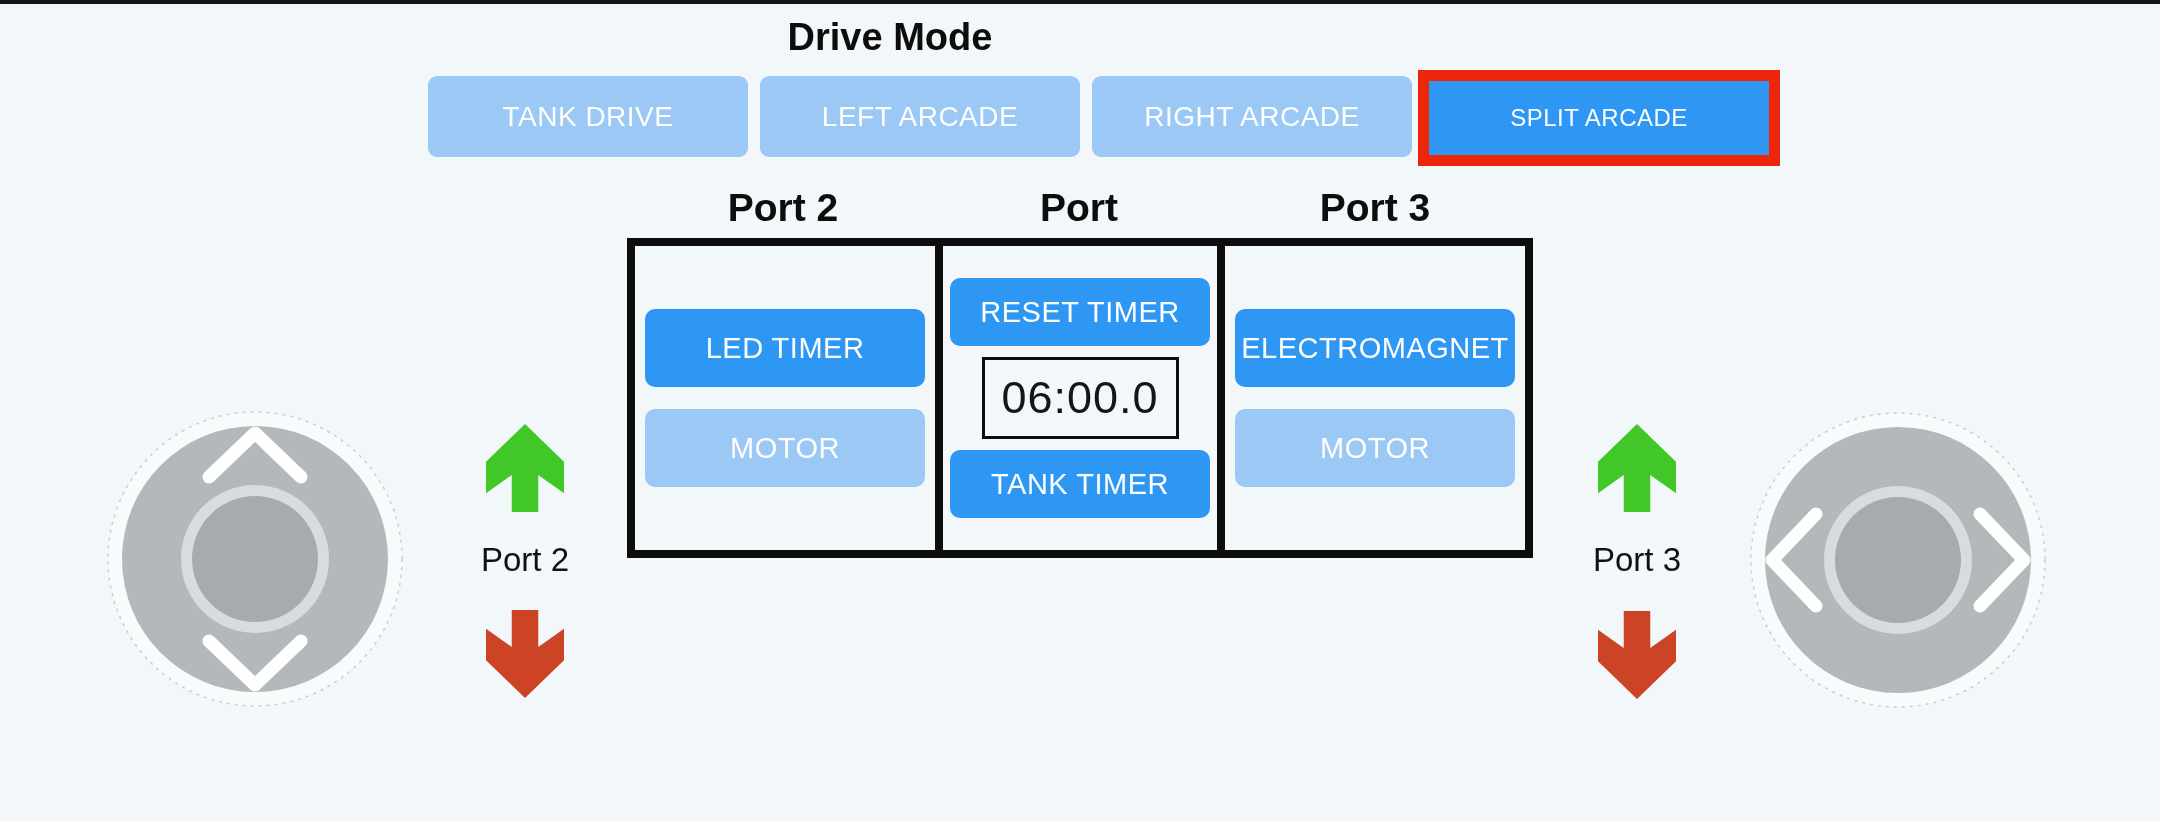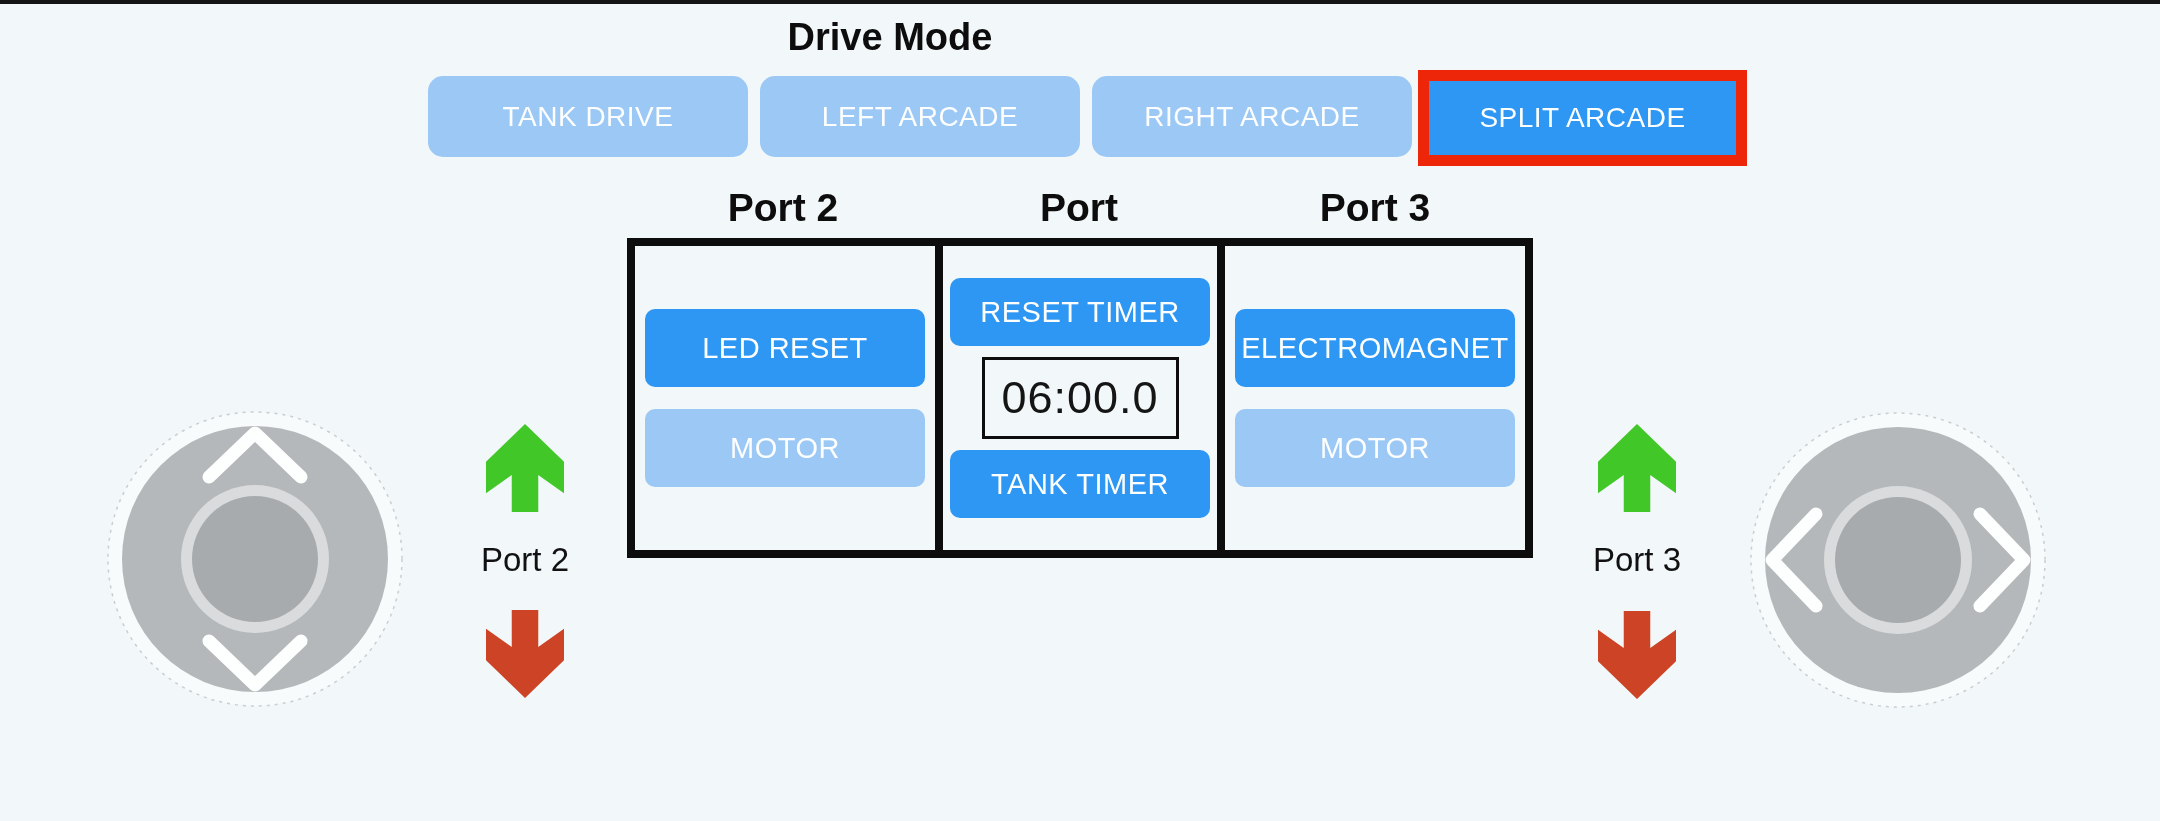--- a/index.html
+++ b/index.html
@@ -15,28 +15,28 @@
     position:relative;width:2160px;height:821px;background:var(--bg);
     font-family:"Liberation Sans",sans-serif;overflow:hidden;
   }
   .top-bar{position:absolute;left:0;top:0;width:2160px;height:4px;background:#151515;}
   .drive-title{
     position:absolute;left:0;top:16px;width:1780px;text-align:center;
     font-size:38px;font-weight:bold;color:var(--ink);
   }
   .drive-btn{
     position:absolute;top:76px;height:81px;width:320px;border:none;
-    border-radius:15px;background:var(--light-blue);color:var(--white-text);
+    border-radius:9px;background:var(--light-blue);color:var(--white-text);
     font-family:inherit;font-size:28px;letter-spacing:.5px;
     display:flex;align-items:center;justify-content:center;cursor:pointer;padding:0;
   }
   .split-btn{
-    position:absolute;left:1418px;top:70px;width:329px;height:96px;box-sizing:border-box;
+    position:absolute;left:1418px;top:70px;width:362px;height:96px;box-sizing:border-box;
     border:11px solid var(--selection-red);border-radius:0;background:var(--bright-blue);
-    color:var(--white-text);font-family:inherit;font-size:28px;letter-spacing:.5px;
+    color:var(--white-text);font-family:inherit;font-size:24px;letter-spacing:.5px;
     display:flex;align-items:center;justify-content:center;cursor:pointer;padding:0;
   }
   .col-header{
     position:absolute;top:186px;height:44px;line-height:44px;width:300px;
     text-align:center;font-size:39px;font-weight:bold;color:var(--ink);
   }
   .table{
     position:absolute;left:627px;top:238px;width:906px;height:320px;
     border:8px solid var(--ink);box-sizing:border-box;display:flex;
   }
@@ -88,21 +88,21 @@
   <button class="drive-btn" style="left:1092px">RIGHT ARCADE</button>
   <button class="drive-btn" style="left:760px">LEFT ARCADE</button>
   <button class="split-btn">SPLIT ARCADE</button>
 
   <div class="col-header" style="left:633px">Port 2</div>
   <div class="col-header" style="left:929px">Port</div>
   <div class="col-header" style="left:1225px">Port 3</div>
 
   <div class="table">
     <div class="tcol c1">
-      <button class="cell-btn active">LED RESET</button>
+      <button class="cell-btn active">LED TIMER</button>
       <button class="cell-btn inactive">MOTOR</button>
     </div>
     <div class="tcol c2">
       <button class="cell-btn active timer-btn">RESET TIMER</button>
       <div class="timer-display">06:00.0</div>
       <button class="cell-btn active timer-btn">TANK TIMER</button>
     </div>
     <div class="tcol c3">
       <button class="cell-btn active">ELECTROMAGNET</button>
       <button class="cell-btn inactive">MOTOR</button>

